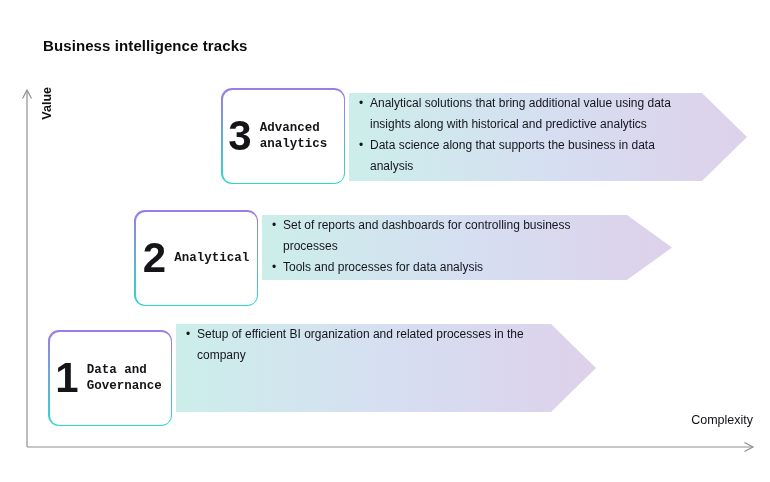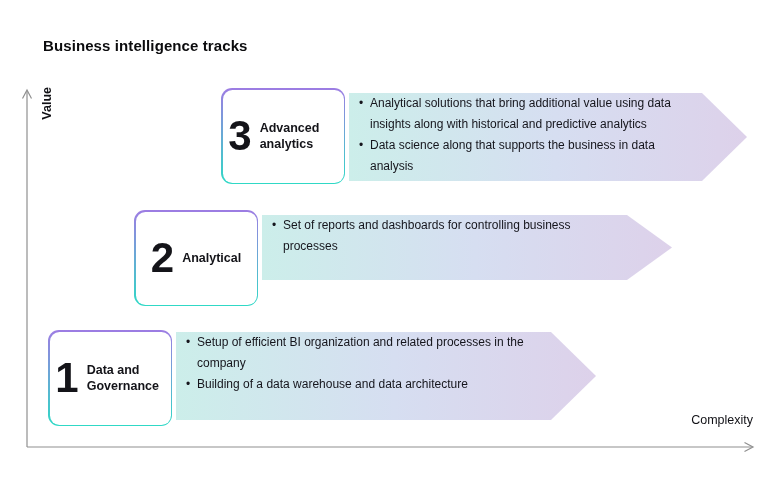--- a/index.html
+++ b/index.html
@@ -48,21 +48,21 @@
   
   .banner {
     position: absolute;
     display: flex;
     flex-direction: column;
     clip-path: polygon(0 0, calc(100% - 45px) 0, 100% 50%, calc(100% - 45px) 100%, 0 100%);
     background: linear-gradient(90deg, #cceeea 0%, #d6def1 52%, #ddd1ea 100%);
   }
   .banner-3 { left: 349px; top: 93px;  width: 398px; height: 88px; }
   .banner-2 { left: 262px; top: 215px; width: 410px; height: 65px; }
-  .banner-1 { left: 176px; top: 332px; width: 420px; height: 88px; }
+  .banner-1 { left: 176px; top: 324px; width: 420px; height: 88px; }
 
   .banner ul { list-style: none; margin: 0; padding: 0 58px 0 8px; }
   .banner li {
     position: relative;
     padding-left: 13px;
     font-size: 12px;
     line-height: 21px;
     color: #15151c;
   }
   .banner li::before { content: "\2022"; position: absolute; left: 2px; }
@@ -98,20 +98,21 @@
     letter-spacing: -1px;
     line-height: 1;
     color: #141419;
   }
   .card-label {
     font-size: 12.5px;
     font-weight: bold;
     line-height: 1.3;
     color: #141419;
     max-width: 78px;
+    font-family: Liberation Mono, monospace;
   }
 </style>
 </head>
 <body>
 
 <div class="canvas">
 
   <h1 class="title">Business intelligence tracks</h1>
 
   <svg class="axes" width="770" height="482" viewBox="0 0 770 482">
@@ -133,33 +134,33 @@
   <div class="card card-3">
     <div class="card-inner">
       <span class="card-num">3</span>
       <span class="card-label">Advanced analytics</span>
     </div>
   </div>
 
   <div class="banner banner-2">
     <ul>
       <li>Set of reports and dashboards for controlling business processes</li>
+      <li>Tools and processes for data analysis</li>
     </ul>
   </div>
   <div class="card card-2">
     <div class="card-inner">
       <span class="card-num">2</span>
       <span class="card-label">Analytical</span>
     </div>
   </div>
 
   <div class="banner banner-1">
     <ul>
       <li>Setup of efficient BI organization and related processes in the company</li>
-      <li>Building of a data warehouse and data architecture</li>
     </ul>
   </div>
   <div class="card card-1">
     <div class="card-inner">
       <span class="card-num">1</span>
       <span class="card-label">Data and Governance</span>
     </div>
   </div>
 
 </div>

